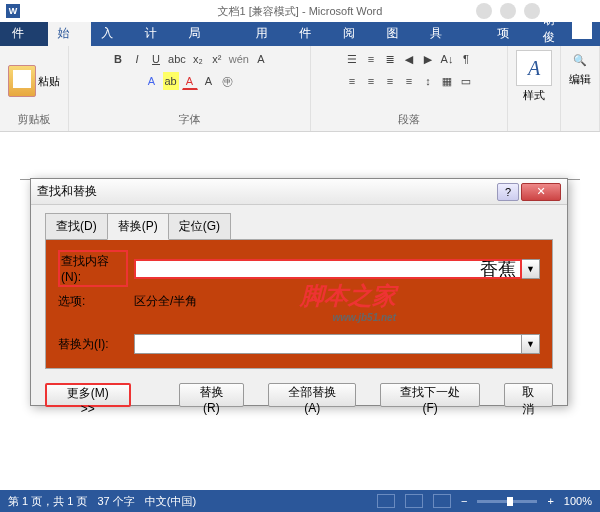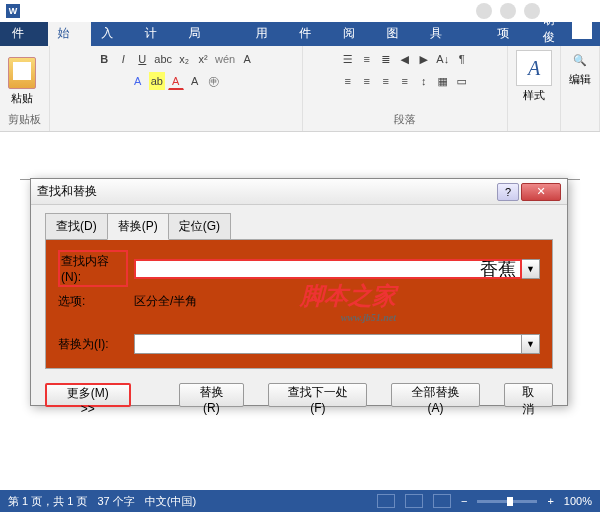--- a/index.html
+++ b/index.html
@@ -14,21 +14,21 @@
 .ribbon-tabs .tab { padding: 4px 10px; color: #fff; cursor: pointer; }
 .ribbon-tabs .tab.file { background: #1e3f6f; padding: 4px 12px; }
 .ribbon-tabs .tab.active { background: #f3f3f3; color: #2b579a; }
 .ribbon-tabs .user { margin-left: auto; display: flex; align-items: center; gap: 6px; padding-right: 8px; color: #fff; }
 .ribbon-tabs .avatar { width: 20px; height: 20px; background: #fff; display: inline-block; }
 
 .ribbon { height: 86px; background: #f3f3f3; border-bottom: 1px solid #d4d4d4; display: flex; font-size: 11px; }
 .ribbon-group { border-right: 1px solid #e0e0e0; padding: 4px 8px 2px; display: flex; flex-direction: column; }
 .ribbon-group .label { text-align: center; color: #666; font-size: 11px; margin-top: auto; padding-bottom: 2px; }
 .ribbon-group .content { flex: 1; display: flex; align-items: center; gap: 4px; }
-.paste-btn { display: flex; flex-direction: column; align-items: center; gap: 2px; }
+.paste-btn { display: flex; flex-direction: row; align-items: center; gap: 2px; }
 .paste-icon { width: 28px; height: 32px; background: linear-gradient(#f9d978, #e8a840); border: 1px solid #c88; border-radius: 2px; position: relative; }
 .paste-icon::after { content: ''; position: absolute; top: 4px; left: 4px; right: 4px; bottom: 8px; background: #fff; }
 .font-rows { display: flex; flex-direction: column; gap: 4px; }
 .font-row { display: flex; gap: 3px; align-items: center; }
 .fbtn { min-width: 16px; height: 18px; border: 1px solid transparent; background: none; font-size: 11px; display: flex; align-items: center; justify-content: center; color: #444; }
 .fbtn.bold { font-weight: bold; }
 .fbtn.italic { font-style: italic; }
 .fbtn.underline { text-decoration: underline; }
 .style-icon { width: 36px; height: 36px; border: 1px solid #ccc; background: #fff; display: flex; align-items: center; justify-content: center; color: #2b579a; font-size: 20px; font-style: italic; font-family: serif; }
 .edit-icon { width: 20px; height: 20px; display: flex; align-items: center; justify-content: center; }
@@ -50,33 +50,34 @@
 .combo { flex: 1; display: flex; }
 .combo input { flex: 1; height: 20px; border: 1px solid #999; padding: 0 4px; font-size: 18px; text-align: right; }
 .combo .dd { width: 18px; height: 20px; border: 1px solid #999; border-left: none; background: linear-gradient(#fff,#ddd); display: flex; align-items: center; justify-content: center; font-size: 9px; }
 .highlight-red { border: 2px solid #e33 !important; }
 .dbuttons { display: flex; gap: 24px; padding: 6px 14px 10px; font-size: 12px; }
 .dbtn { height: 24px; padding: 0 12px; border: 1px solid #999; background: linear-gradient(#fdfdfd,#e4e4e4); border-radius: 2px; font-size: 12px; }
 .dbtn.more { border: 2px solid #e33; }
 .dbuttons .gap { flex: 1; }
 
 .watermark { position: absolute; left: 300px; top: 280px; font-size: 24px; font-weight: bold; color: #e33; font-style: italic; pointer-events: none; }
-.watermark .sub { font-size: 10px; color: #666; display: block; text-align: right; font-family: Liberation Serif, serif; }
+.watermark .sub { font-size: 10px; color: #666; display: block; text-align: right; }
 
 .statusbar { position: absolute; bottom: 0; left: 0; right: 0; height: 22px; background: #2b579a; color: #fff; display: flex; align-items: center; font-size: 11px; padding: 0 8px; gap: 10px; justify-content: center; }
 .statusbar .spacer { flex: 1; }
 .statusbar .viewbtn { width: 18px; height: 14px; border: 1px solid #6a8bc0; }
 .zoom-slider { width: 60px; height: 3px; background: #6a8bc0; position: relative; }
 .zoom-slider::after { content: ''; position: absolute; left: 50%; top: -3px; width: 6px; height: 9px; background: #fff; }
 </style>
 </head>
 <body>
 
 <div class="titlebar">
   <span class="word-icon">W</span>
+  <span>文档1 [兼容模式] - Microsoft Word</span>
   <div class="decoration">
     <span class="skull"></span>
       <span class="skull"></span>
       <span class="skull"></span>
   </div>
 </div>
 
 <div class="ribbon-tabs">
   <div class="tab file">文件</div>
   <div class="tab active">开始</div>
@@ -118,20 +119,21 @@
         <button class="fbtn">A</button>
       </div>
       <div class="font-row">
         <button class="fbtn" style="color:#46e">A</button>
         <button class="fbtn" style="background:#ff6">ab</button>
         <button class="fbtn" style="color:#d33;border-bottom:2px solid #d33">A</button>
         <button class="fbtn">A</button>
         <button class="fbtn">㊥</button>
       </div>
     </div>
+    <div class="label">字体</div>
   </div>
   <div class="ribbon-group" style="flex:1.6">
     <div class="content font-rows">
       <div class="font-row">
         <button class="fbtn">☰</button>
         <button class="fbtn">≡</button>
         <button class="fbtn">≣</button>
         <button class="fbtn">◀</button>
         <button class="fbtn">▶</button>
         <button class="fbtn">A↓</button>
@@ -198,22 +200,22 @@
           <input value="" style="">
           <div class="dd">▼</div>
         </div>
       </div>
     </div>
   </div>
   <div class="dbuttons">
     <button class="dbtn more">更多(M) &gt;&gt;</button>
     <span class="gap"></span>
     <button class="dbtn">替换(R)</button>
+    <button class="dbtn">全部替换(A)</button>
     <button class="dbtn">查找下一处(F)</button>
-    <button class="dbtn">全部替换(A)</button>
     <button class="dbtn">取消</button>
   </div>
 </div>
 
 <div class="watermark">
   <span>脚本之家</span>
   <span class="sub">www.jb51.net</span>
 </div>
 
 <div class="statusbar">

